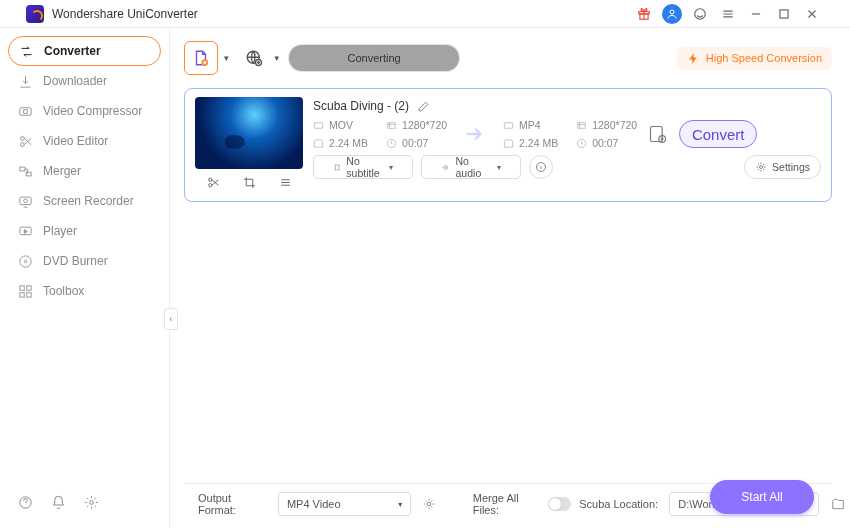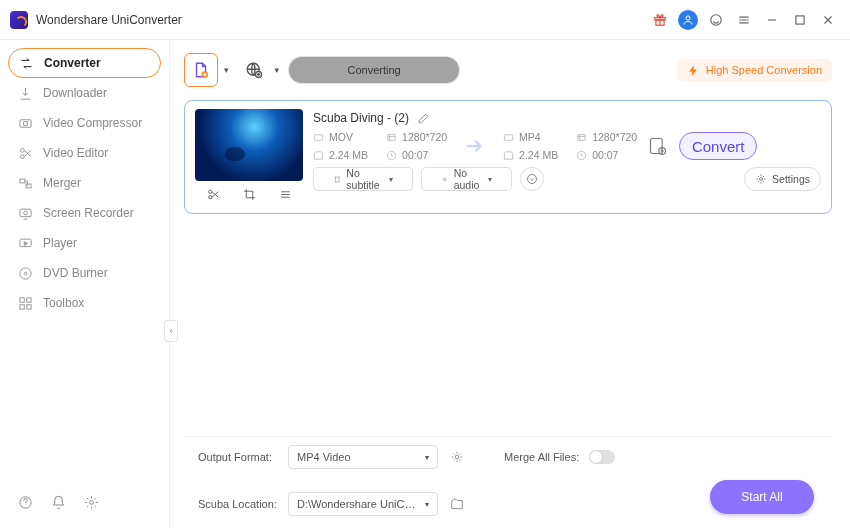--- a/index.html
+++ b/index.html
@@ -1,19 +1,19 @@
 <!DOCTYPE html>
 <html><head>
 <meta charset="utf-8">
 <style>
   * { box-sizing: border-box; margin: 0; padding: 0; font-family: "Segoe UI", Arial, sans-serif; }
   html,body { width:850px; height:528px; overflow:hidden; background:#f7f7f7; }
   .app { display:flex; flex-direction:column; width:850px; height:528px; background:#fff; }
   
-  .titlebar { display:flex; align-items:center; height:40px; padding:0 10px; border-bottom:1px solid #eee;}
+  .titlebar { display:flex; align-items:center; height:28px; padding:0 26px; border-bottom:1px solid #eee;}
   .logo { width:18px; height:18px; border-radius:4px; background:linear-gradient(135deg,#4b2bd6,#2b1b7e); position:relative; margin-right:8px;}
   .logo:after{content:"";position:absolute;left:5px;top:5px;width:8px;height:8px;border:2px solid #ff8a00;border-radius:50%;border-left-color:transparent;border-bottom-color:transparent;}
   .titlebar .title { font-size:12px; color:#333;}
   .titlebar .spacer { flex:1; }
   .tb-ico { width:24px; height:24px; display:flex; align-items:center; justify-content:center; margin-left:4px; cursor:pointer; color:#666;}
   .tb-ico svg { width:14px; height:14px; }
   .gift svg { stroke:#e74c3c; }
   .avatar { width:20px; height:20px; border-radius:50%; background:#2b7de9; display:flex;align-items:center;justify-content:center;}
   .avatar svg { stroke:#fff; width:12px; height:12px;}
   
@@ -60,27 +60,27 @@
   .arrow-mid { width:40px; display:flex; align-items:center; justify-content:center;}
   .arrow-mid svg{width:22px;height:22px;}
   .gear-box{ width:26px; display:flex; align-items:center; justify-content:center;}
   .gear-box svg{width:20px;height:20px;stroke:#7a7a7a;fill:none;stroke-width:1.4;cursor:pointer;}
   .convert-btn{ width:78px; height:28px; border:1.5px solid #8c72ff; background:#f3f0ff; color:#5b48d9; border-radius:14px; font-size:15px; cursor:pointer; display:flex; align-items:center; justify-content:center; align-self:center;}
   .card-row2 { display:flex; align-items:center; gap:8px;}
   .sel { height:24px; border:1px solid #ddd; border-radius:5px; font-size:10.5px; color:#555; background:#fff; display:flex; align-items:center; padding:0 19px; gap:5px; cursor:pointer;}
   .sel svg.pre{width:11px;height:11px;stroke:#888;fill:none;stroke-width:1.6;}
   .sel .caret{font-size:8px;color:#666;margin-left:auto;}
   .sel.sub{width:100px;}
-  .sel.aud{width:91px;}
+  .sel.aud{width:100px;}
   .circ-btn{ width:24px;height:24px;border:1px solid #ddd;border-radius:12px;display:flex;align-items:center;justify-content:center;cursor:pointer;}
   .circ-btn svg{width:12px;height:12px;stroke:#666;fill:none;stroke-width:1.6;}
   .settings-btn{ margin-left:auto; height:24px; border:1px solid #ddd; border-radius:12px; padding:0 10px; display:flex; align-items:center; gap:5px; font-size:10.5px; color:#555; cursor:pointer;}
   .settings-btn svg{width:12px;height:12px;stroke:#666;fill:none;stroke-width:1.6;}
   
-  .footer { border-top:1px solid #eee; padding:8px 18px 12px 14px; display:flex; flex-direction:column; gap:23px;}
+  .footer { border-top:1px solid #eee; padding:8px 18px 12px 14px; display:flex; flex-direction:row; gap:8px;}
   .frow { display:flex; align-items:center; gap:10px; font-size:11px; color:#555;}
   .frow .lbl{ width:80px; }
   .fsel{ height:24px; border:1px solid #ddd; border-radius:4px; font-size:11px; color:#555; display:flex; align-items:center; padding:0 8px; gap:6px; cursor:pointer;}
   .fsel .caret{font-size:8px;margin-left:auto;}
   .fsel.fmt{width:150px;}
   .fsel.loc{width:150px;}
   .smallico{ width:18px; height:18px; display:flex; align-items:center; justify-content:center; cursor:pointer;}
   .smallico svg{width:14px;height:14px;stroke:#888;fill:none;stroke-width:1.6;}
   .toggle{ width:26px; height:14px; background:#e0e0e0; border-radius:8px; position:relative; cursor:pointer;}
   .toggle:after{content:"";position:absolute;left:1px;top:1px;width:12px;height:12px;background:#fff;border-radius:50%;box-shadow:0 0 2px rgba(0,0,0,.2);}

